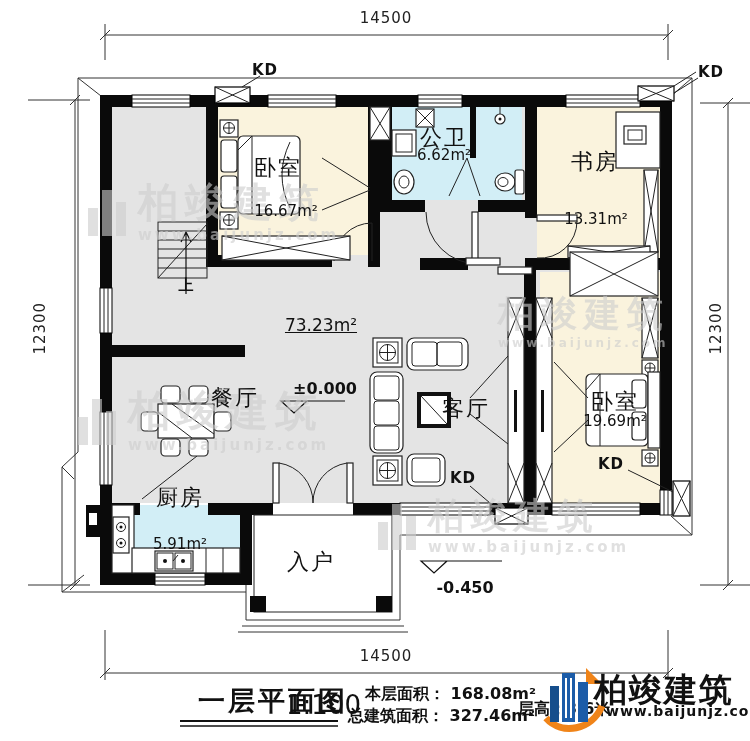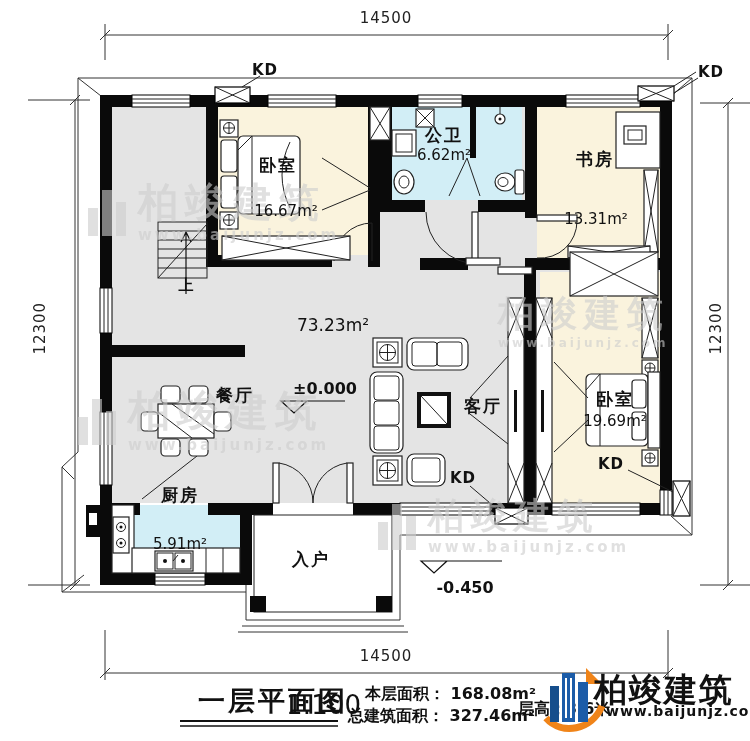--- a/index.html
+++ b/index.html
@@ -1,20 +1,20 @@
 <!DOCTYPE html>
 <html style="--wall: #0a0a0a; --floor-gray: #e4e4e4; --room-cream: #faf3dd; --room-blue: #d2eef6; --logo-blue: #1c5ca8; --logo-blue-dark: #164e8c; --logo-orange: #f08419;"><head>
 <meta charset="utf-8">
 <style>
   html,body{margin:0;padding:0;background:#fff;}
   .stage{position:relative;width:750px;height:741px;background:#fff;
          font-family:"DejaVu Sans",sans-serif;color:#111;overflow:hidden;}
   .stage svg.plan{position:absolute;left:0;top:0;z-index:0;}
   .lbl{position:absolute;text-align:center;line-height:1.1;white-space:nowrap;z-index:2;}
-  .room-name{font-size:17px;font-weight:700;letter-spacing:2px;}
+  .room-name{font-size:22px;font-weight:400;letter-spacing:2px;}
   .room-area{font-size:15px;}
   .dim{font-size:15px;color:#222;letter-spacing:1px;}
   .dim-rot{transform:rotate(-90deg);}
   .kd{font-size:15px;font-weight:600;letter-spacing:1px;}
   .elev{font-size:16px;font-weight:600;}
   .up{font-size:15px;font-weight:600;}
   .open-area{font-size:17px;}
   .tb-title{font-size:27px;font-weight:600;letter-spacing:3px;margin-left:20px;}
   .tb-scale{font-size:26px;font-weight:500;}
   .tb-area{font-size:16px;font-weight:700;text-align:left;}
@@ -424,25 +424,25 @@
 
 <div class="lbl room-name" style="left:238px;top:156px;width:80px;">卧室</div>
 <div class="lbl room-area" style="left:244px;top:203px;width:84px;">16.67m²</div>
 <div class="lbl room-name" style="left:408px;top:126px;width:72px;">公卫</div>
 <div class="lbl room-area" style="left:404px;top:147px;width:80px;">6.62m²</div>
 <div class="lbl room-name" style="left:555px;top:150px;width:80px;">书房</div>
 <div class="lbl room-area" style="left:552px;top:179px;width:88px;margin-top:32px;">13.31m²</div>
 <div class="lbl room-name" style="left:575px;top:390px;width:80px;">卧室</div>
 <div class="lbl room-area" style="left:568px;top:413px;width:94px;">19.69m²</div>
 <div class="lbl room-name" style="left:205px;top:386px;width:60px;">餐厅</div>
-<div class="lbl room-name" style="left:453px;top:397px;width:60px;">客厅</div>
+<div class="lbl room-name" style="left:436px;top:397px;width:60px;">客厅</div>
 <div class="lbl room-name" style="left:146px;top:486px;width:68px;">厨房</div>
 <div class="lbl room-area" style="left:146px;top:536px;width:68px;">5.91m²</div>
 <div class="lbl room-name" style="left:271px;top:550px;width:80px;">入户</div>
-<div class="lbl open-area" style="left:288px;top:316px;width:90px;">73.23m²</div>
+<div class="lbl open-area" style="left:276px;top:316px;width:90px;text-decoration:underline;">73.23m²</div>
 
 <div class="lbl elev" style="left:285px;top:380px;width:72px;text-align:right;">±0.000</div>
 <div class="lbl elev" style="left:425px;top:539px;width:80px;margin-top:40px;">-0.450</div>
 <div class="lbl up" style="left:176px;top:277px;width:20px;">上</div>
 
 <div class="lbl tb-title" style="left:178px;top:686px;">一层平面图</div>
 <div class="lbl tb-scale" style="left:286px;top:691px;">1:100</div>
 <div class="lbl tb-area" style="left:365px;top:685px;">本层面积： 168.08m²</div>
 <div class="lbl tb-area" style="left:348px;top:707px;">总建筑面积： 327.46m²</div>
 <div class="lbl tb-height" style="left:518px;top:700px;">层高：3.6米</div>

